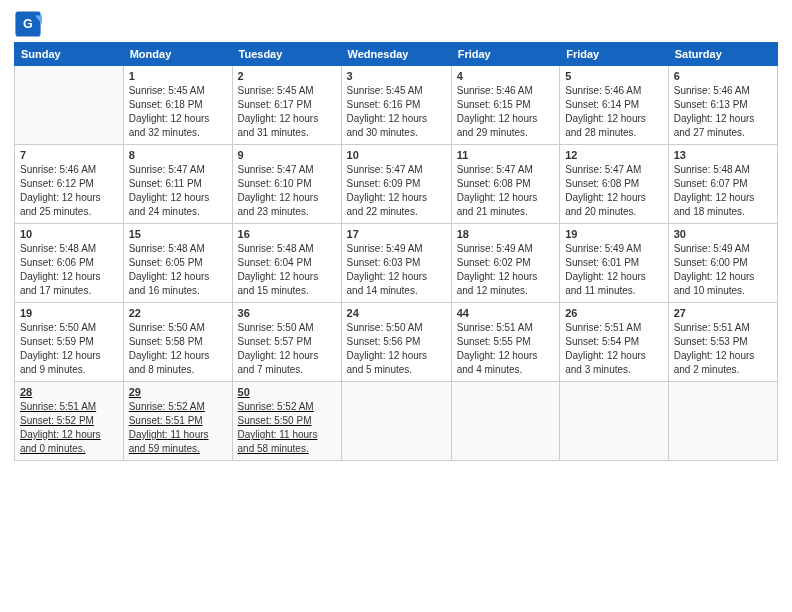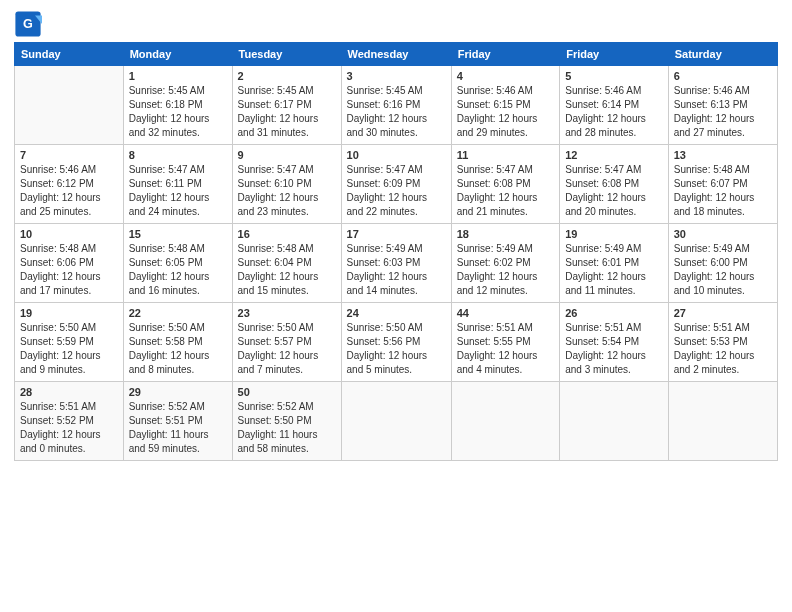--- a/index.html
+++ b/index.html
@@ -70,20 +70,21 @@
       vertical-align: top;
       width: 113px;
       min-height: 70px;
       background: #fff;
     }
     tbody tr td.empty {
       background: #f9f9f9;
     }
     tbody tr:last-child td {
       background: #f9f9f9;
+      text-decoration: underline;
     }
     .day-number {
       font-weight: bold;
       font-size: 11px;
       color: #333;
       display: block;
       margin-bottom: 2px;
     }
     .day-info {
       font-size: 10px;
@@ -260,21 +261,21 @@
 Sunset: 5:59 PM
 Daylight: 12 hours and 9 minutes.</div>
           </td>
           <td>
             <span class="day-number">22</span>
             <div class="day-info" style="white-space: pre-line;">Sunrise: 5:50 AM
 Sunset: 5:58 PM
 Daylight: 12 hours and 8 minutes.</div>
           </td>
           <td>
-            <span class="day-number">23</span>
+            <span class="day-number">36</span>
             <div class="day-info" style="white-space: pre-line;">Sunrise: 5:50 AM
 Sunset: 5:57 PM
 Daylight: 12 hours and 7 minutes.</div>
           </td>
           <td>
             <span class="day-number">24</span>
             <div class="day-info" style="white-space: pre-line;">Sunrise: 5:50 AM
 Sunset: 5:56 PM
 Daylight: 12 hours and 5 minutes.</div>
           </td>

